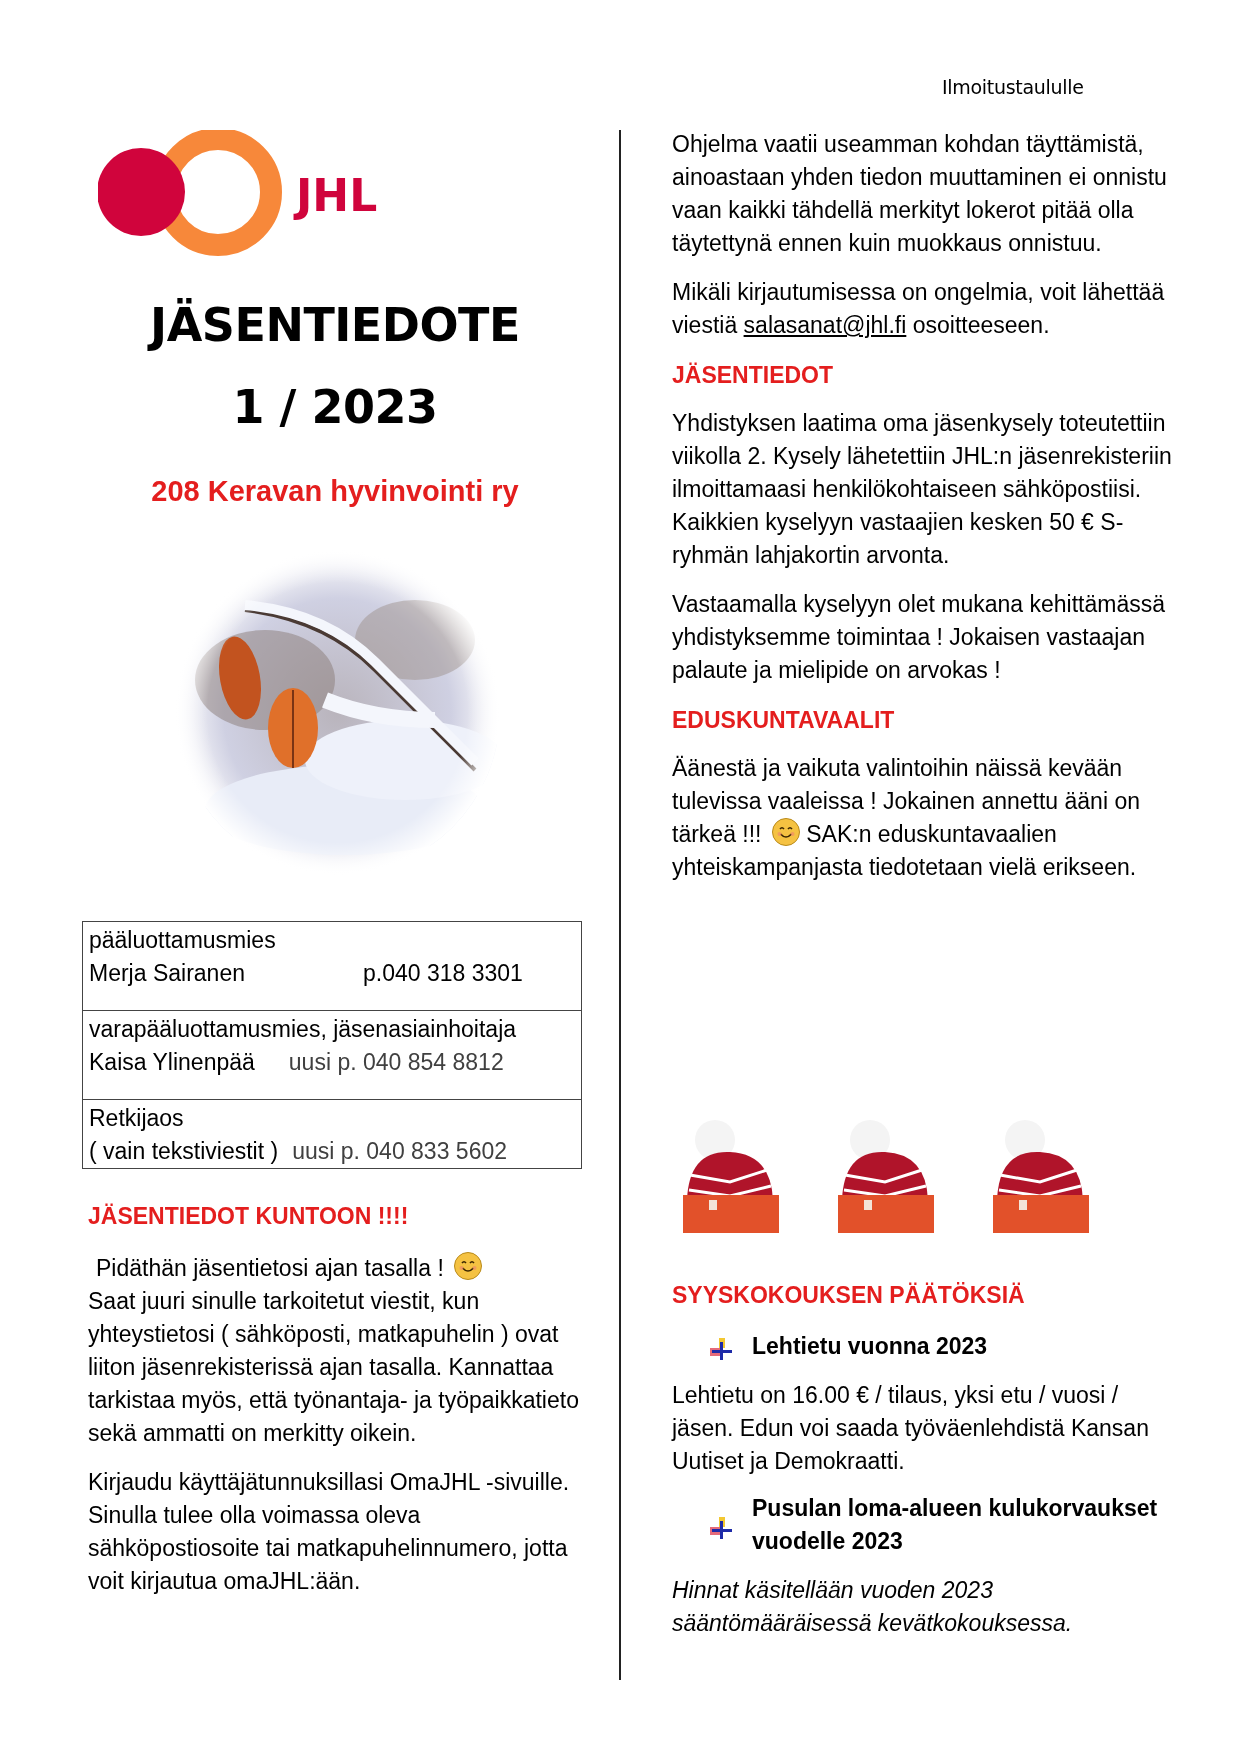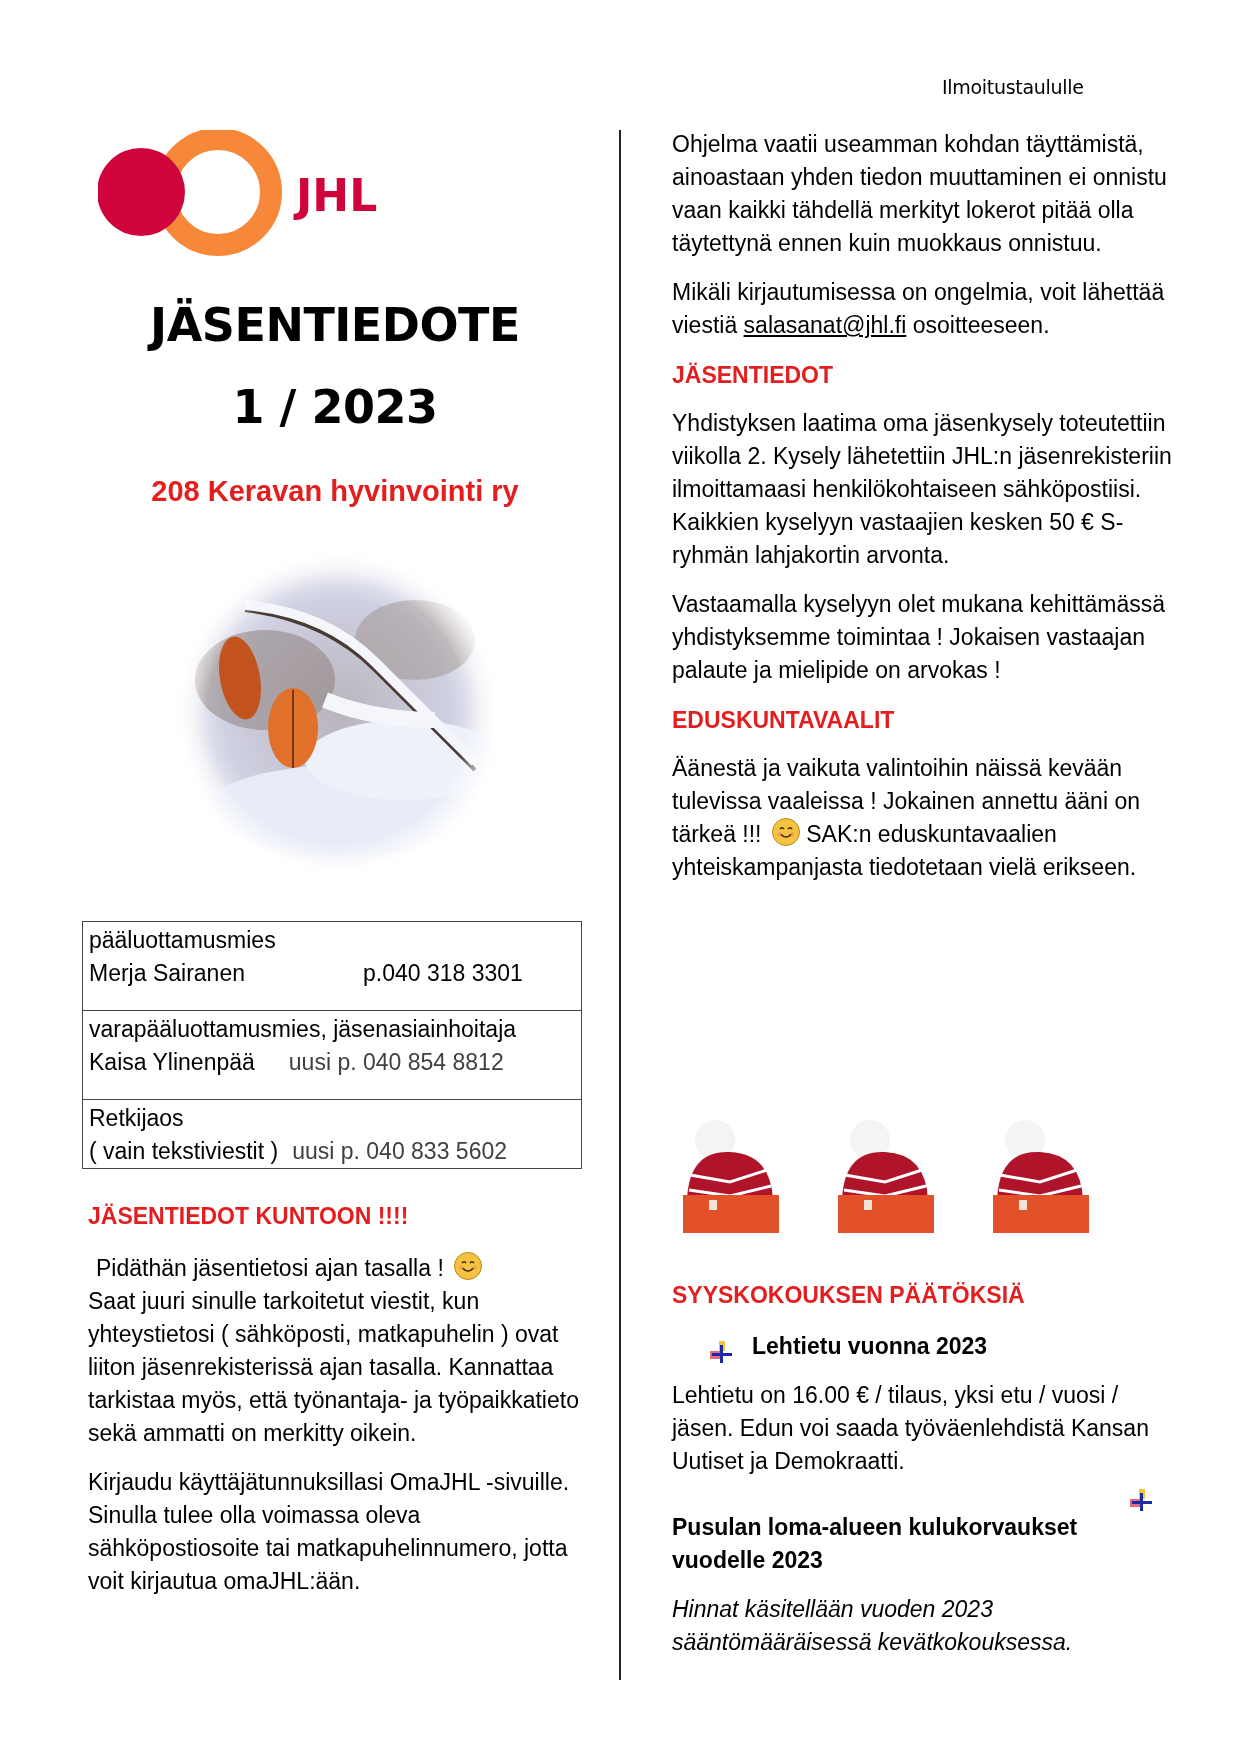--- a/index.html
+++ b/index.html
@@ -24,21 +24,21 @@
     .phone-gap3 { display: inline-block; width: 14px; }
     .col-left { left: 88px; width: 510px; }
     .col-right { left: 672px; width: 500px; }
     .heading { color: #e41e1e; font-weight: bold; font-size: 23px; line-height: 30px; }
     .para { font-size: 23px; line-height: 33px; margin: 0; }
     .bold { font-weight: normal; margin-left: 8px; }
     .divider { left: 619px; top: 130px; width: 2px; height: 1550px; background: #222; }
     .smiley { display: inline-block; width: 26px; height: 26px; border-radius: 50%; background: #f5c242; border: 1px solid #b98a1a; position: relative; vertical-align: -4px; margin-left: 4px; }
     .smiley svg { position: absolute; left: 0; top: 0; }
     .link { text-decoration: underline; }
-    .bullet-row { display: flex; align-items: flex-end; }
+    .bullet-row { display: flex; align-items: center; }
     .bullet-icon { width: 22px; height: 22px; margin: 5px 20px 0 38px; flex: none; }
     .bullet-text { font-weight: bold; font-size: 23px; line-height: 33px; }
     .hats { left: 675px; top: 1110px; width: 420px; height: 135px; display: flex; justify-content: space-between; }
     .hat { width: 110px; height: 130px; }
   </style>
 </head>
 <body>
 
 <div class="abs header-note">Ilmoitustaululle</div>
 
@@ -180,21 +180,21 @@
   <div class="bullet-row" style="margin-top:20px;">
     <svg class="bullet-icon" viewBox="0 0 22 22">
         <rect x="9" y="0" width="6" height="10" fill="#f3c832"></rect>
         <rect x="0" y="10" width="10" height="8" fill="#e56a7a"></rect>
         <rect x="2" y="12" width="20" height="3" fill="#1d2aa8"></rect>
         <rect x="10" y="4" width="3" height="18" fill="#1d2aa8"></rect>
       </svg>
     <span class="bullet-text">Lehtietu vuonna 2023</span>
   </div>
   <p class="para" style="margin-top:16px;">Lehtietu on 16.00 € / tilaus, yksi etu / vuosi / jäsen. Edun voi saada työväenlehdistä Kansan Uutiset ja Demokraatti.</p>
-  <div class="bullet-row" style="margin-top:6px;flex-direction:column;">
+  <div class="bullet-row" style="margin-top:14px;">
     <svg class="bullet-icon" viewBox="0 0 22 22">
         <rect x="9" y="0" width="6" height="10" fill="#f3c832"></rect>
         <rect x="0" y="10" width="10" height="8" fill="#e56a7a"></rect>
         <rect x="2" y="12" width="20" height="3" fill="#1d2aa8"></rect>
         <rect x="10" y="4" width="3" height="18" fill="#1d2aa8"></rect>
       </svg>
     <span class="bullet-text">Pusulan loma-alueen kulukorvaukset vuodelle 2023</span>
   </div>
   <p class="para" style="margin-top:16px;font-style:italic;">Hinnat käsitellään vuoden 2023 sääntömääräisessä kevätkokouksessa.</p>
 </div>

